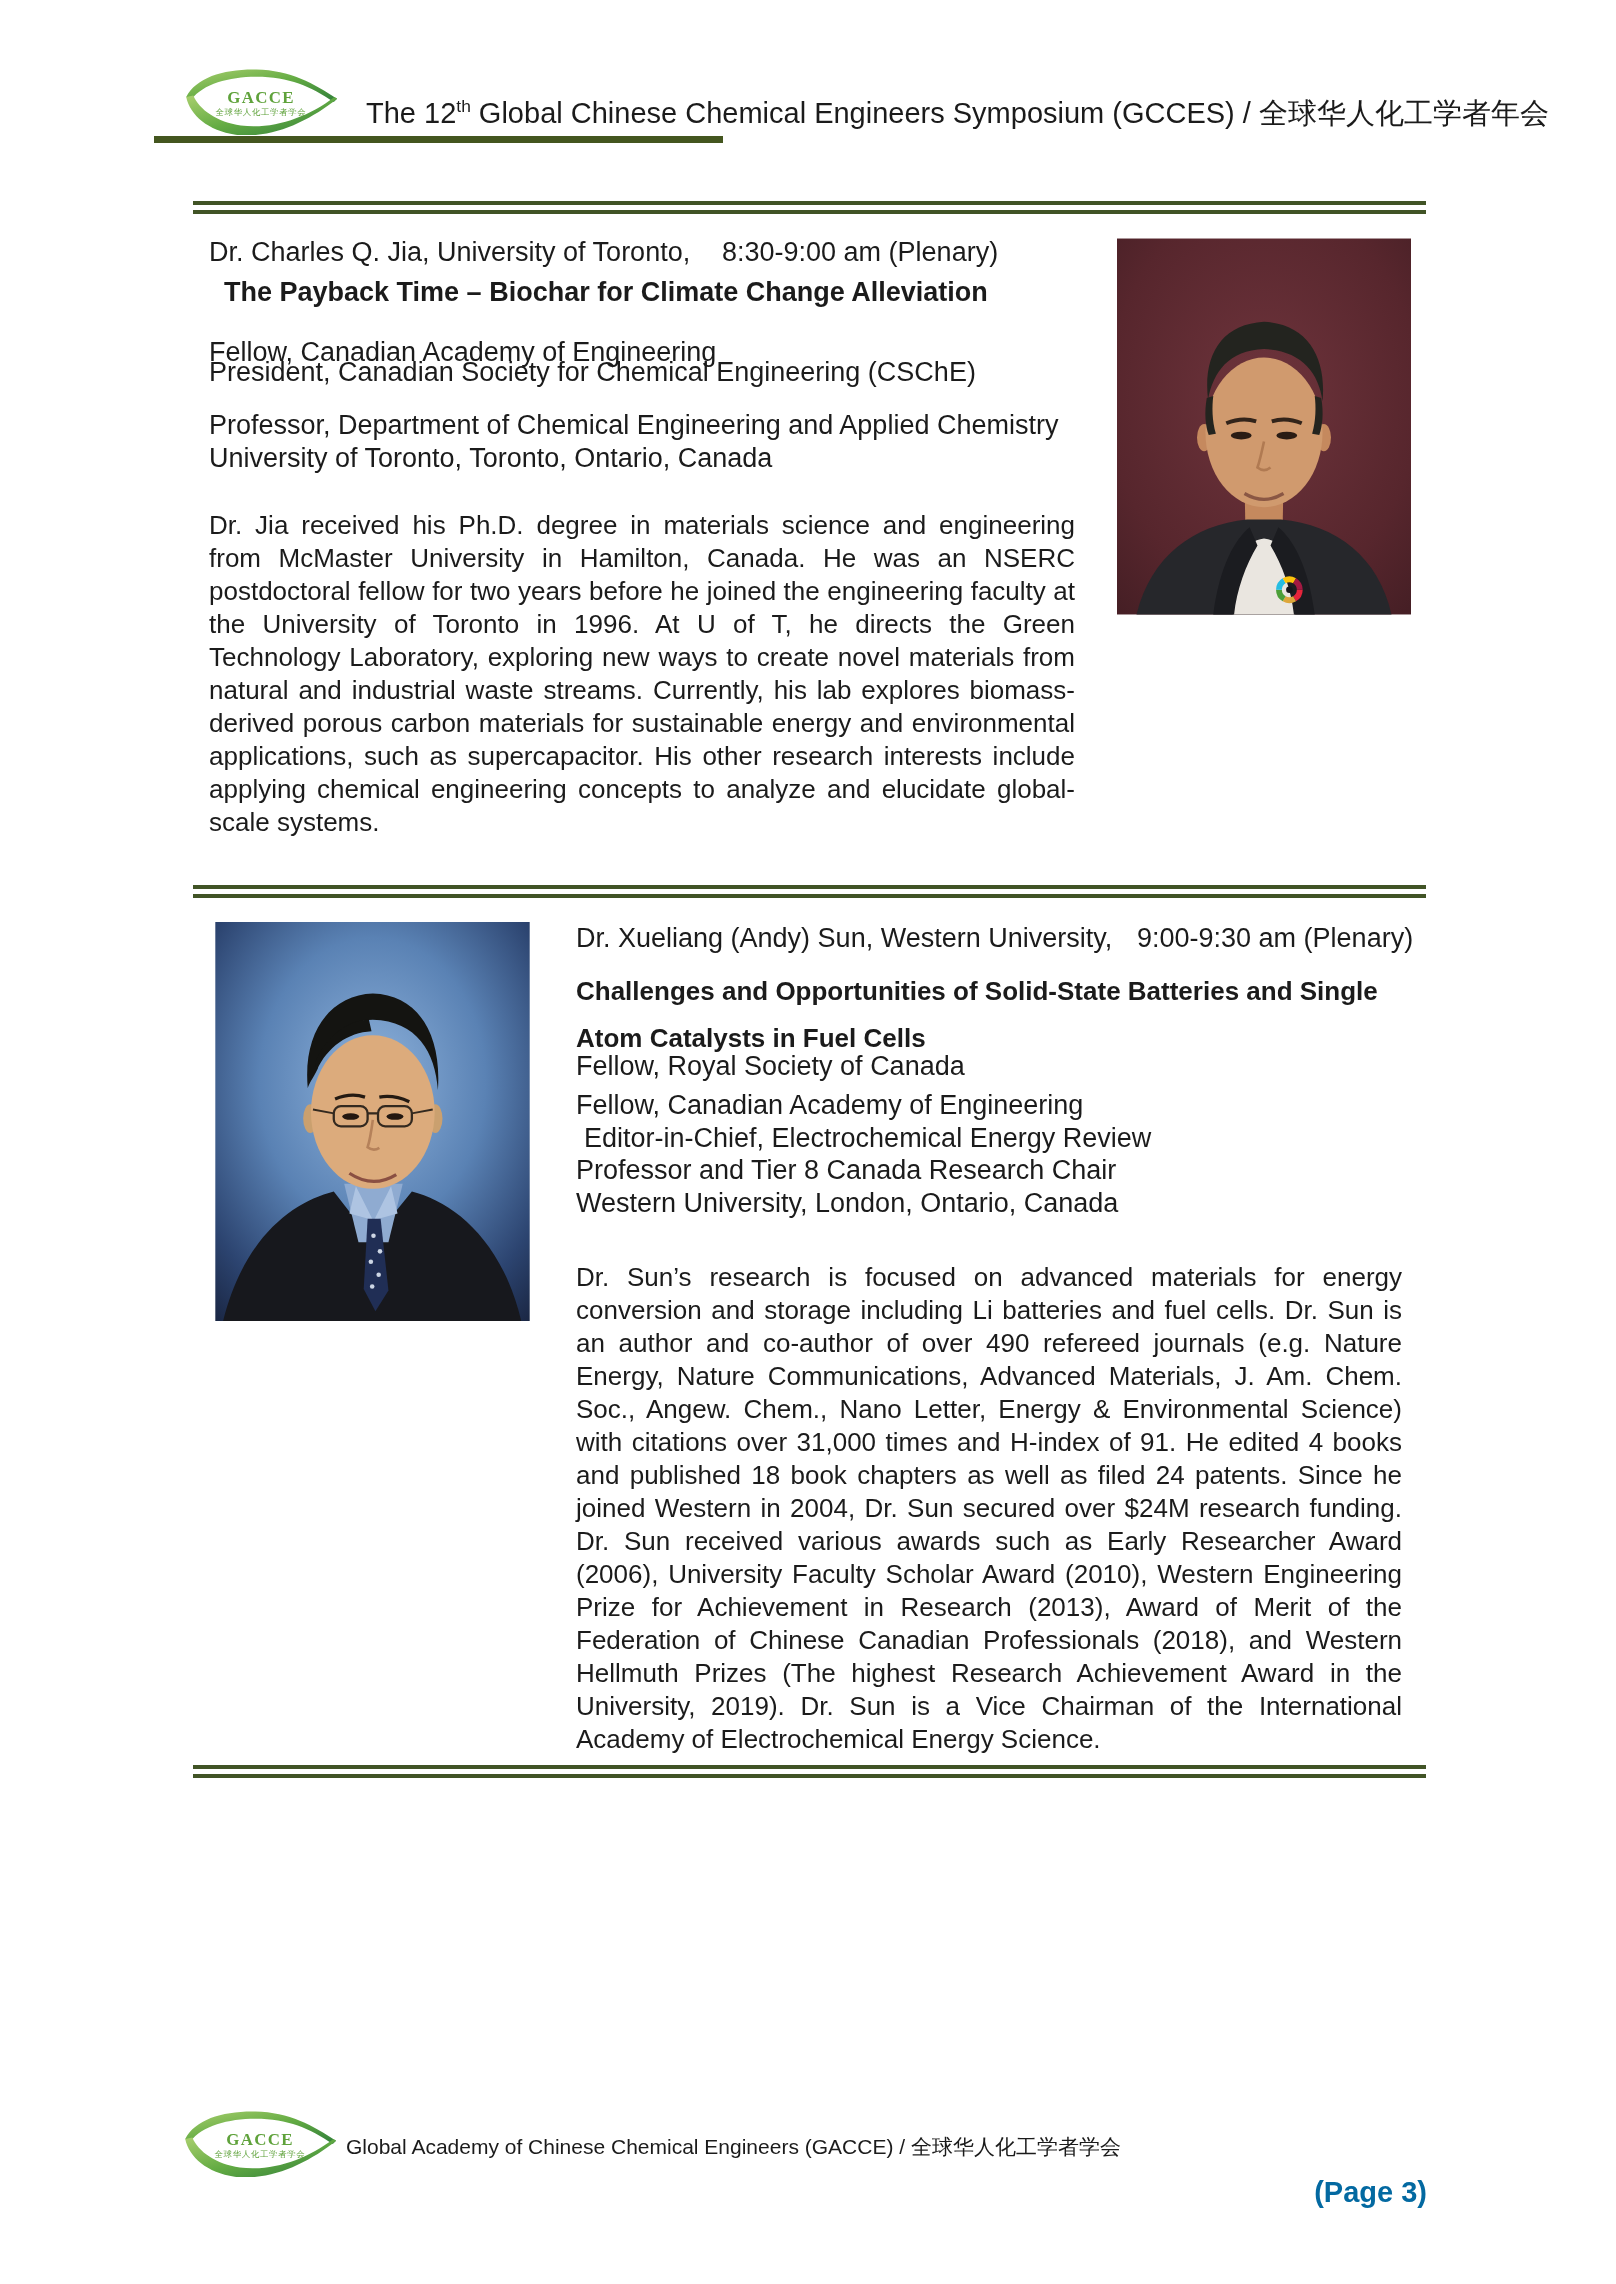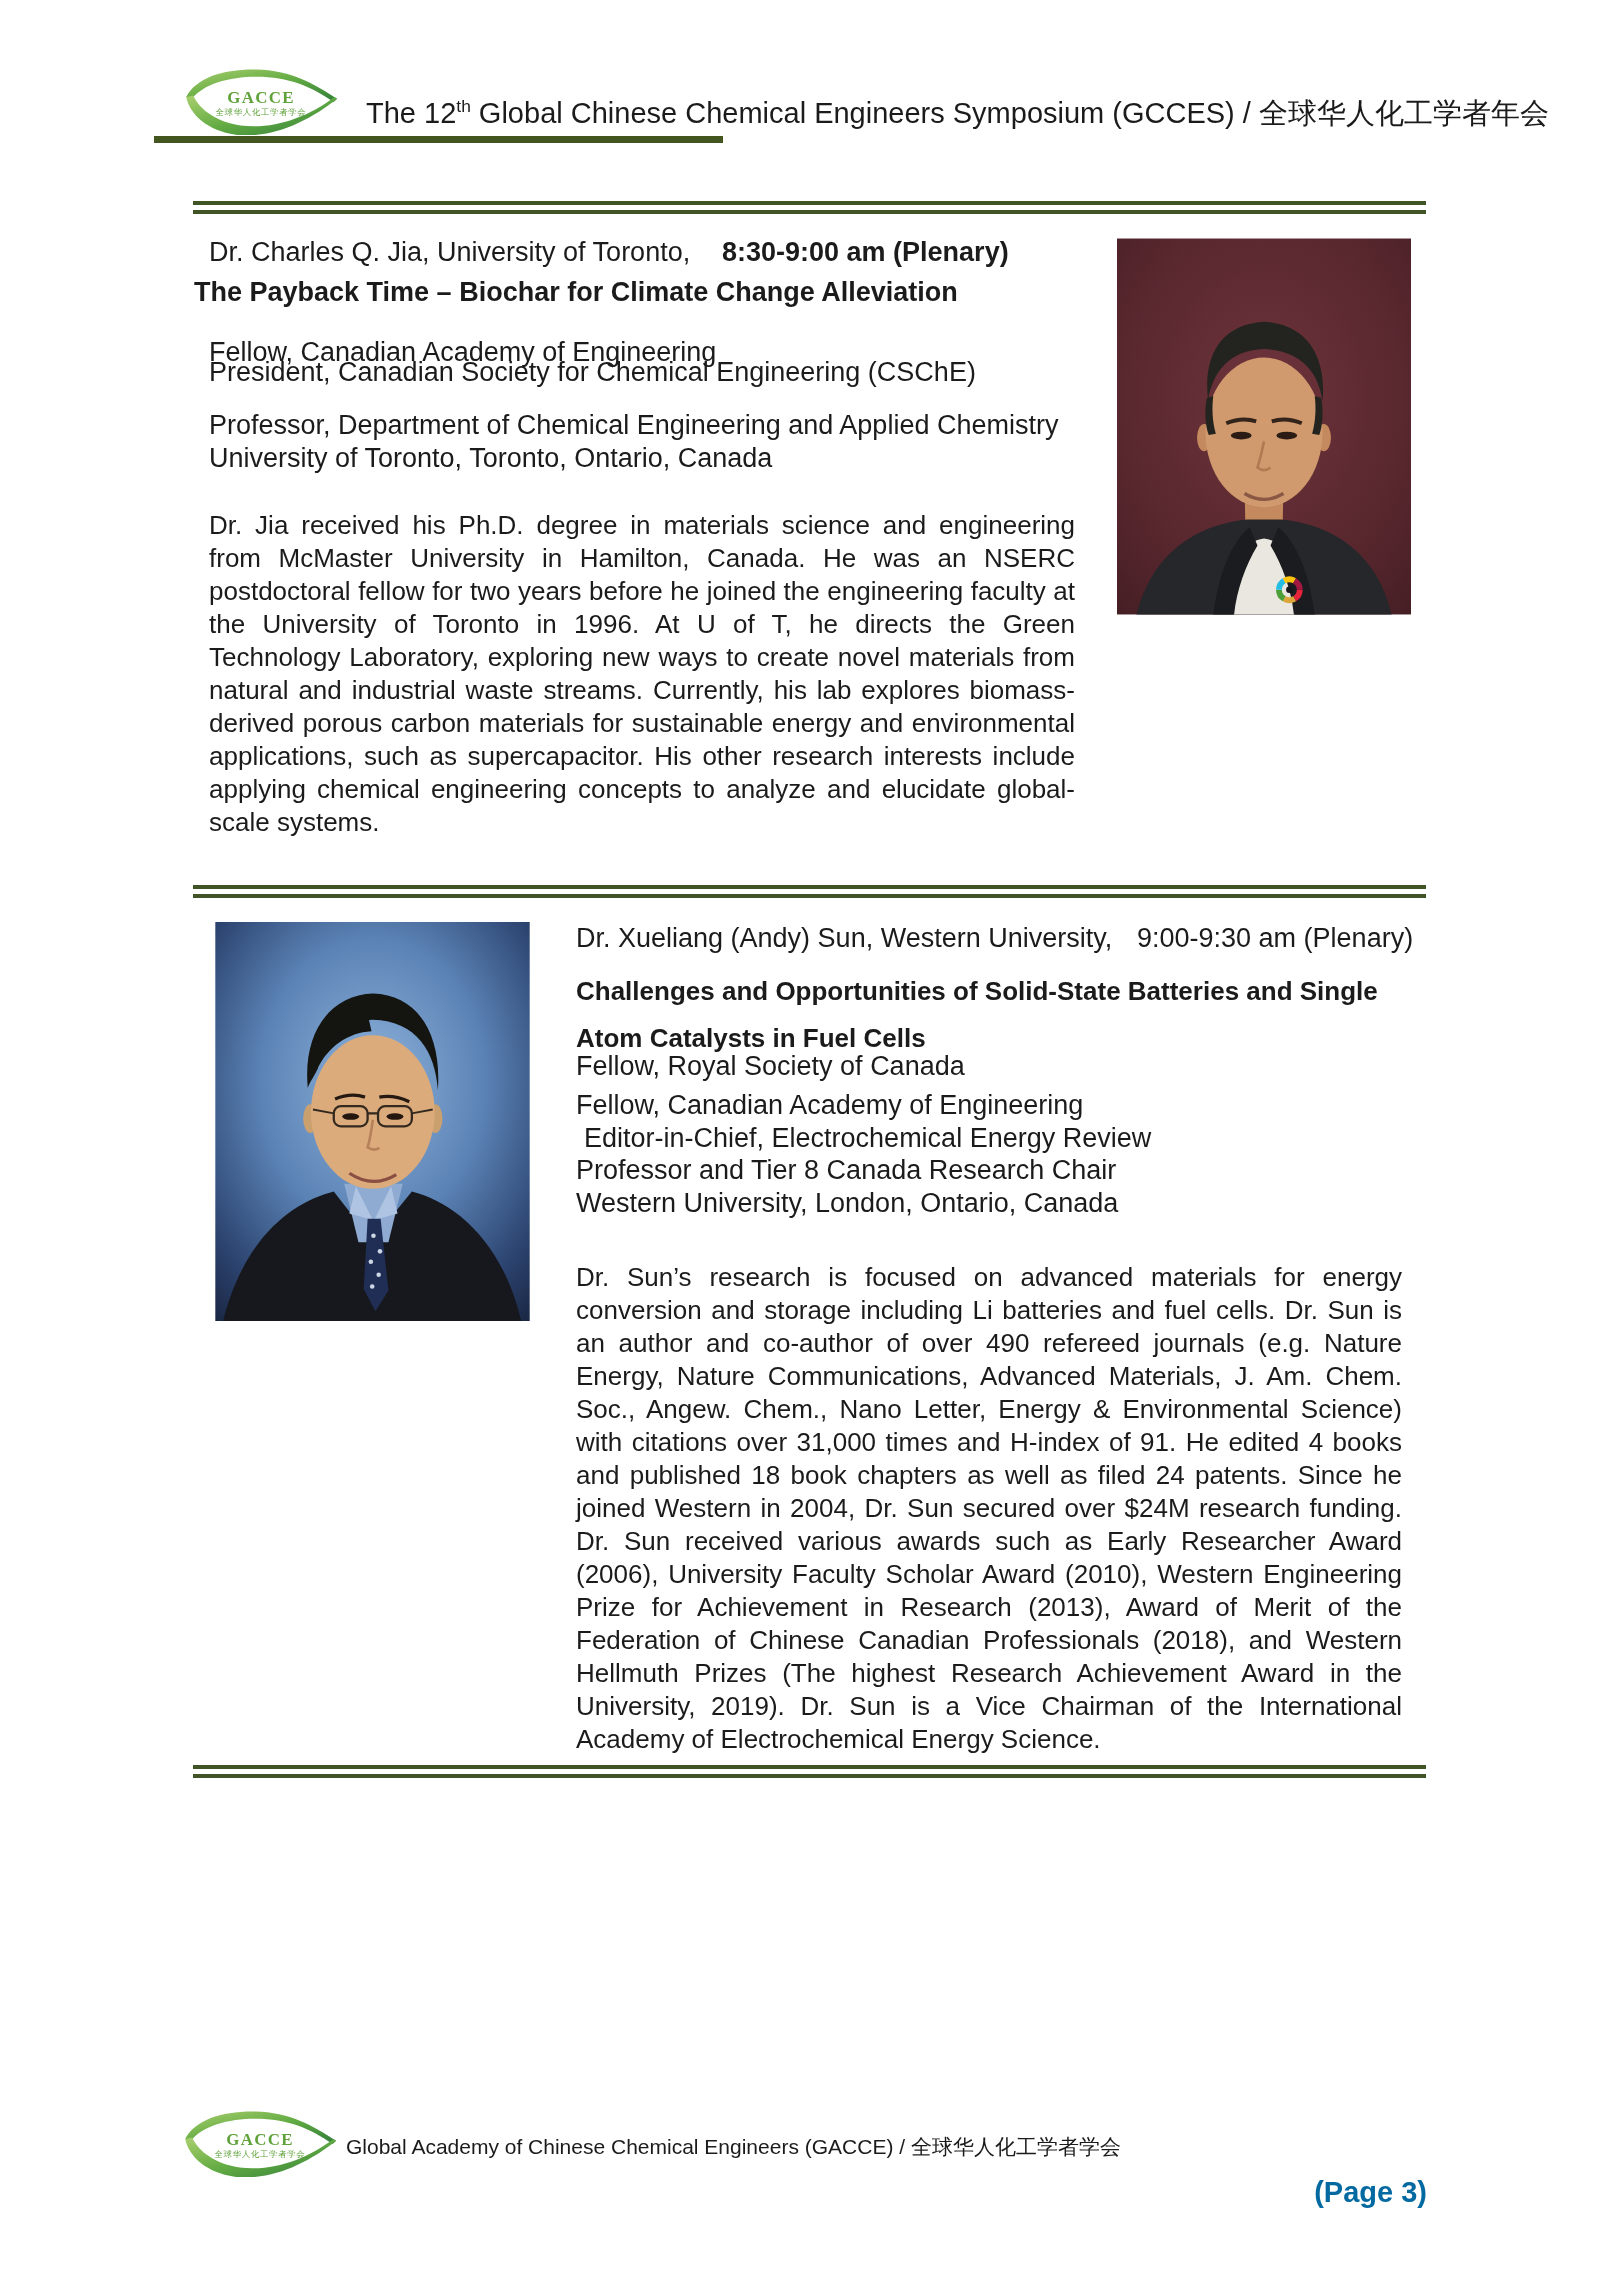--- a/index.html
+++ b/index.html
@@ -43,22 +43,22 @@
 </div>
 <div class="green-bar"></div>
 <h1 class="header-title"><span>The 12</span><sup>th</sup><span> Global Chinese Chemical Engineers Symposium (GCCES) / 全球华人化工学者年会</span></h1>
 
 <div class="divider" style="top:201px">
   <i class="dl"></i>
   <i class="dl"></i>
 </div>
 
 <div class="line" style="left:209px;top:236px;">Dr. Charles Q. Jia, University of Toronto,</div>
-<div class="line" style="left:722px;top:236px;font-weight:bold;">8:30-9:00 am (Plenary)</div>
-<div class="line bold" style="left:194px;top:276px;">The Payback Time – Biochar for Climate Change Alleviation</div>
+<div class="line" style="left:722px;top:236px;">8:30-9:00 am (Plenary)</div>
+<div class="line bold" style="left:224px;top:276px;">The Payback Time – Biochar for Climate Change Alleviation</div>
 
 <div class="line" style="left:209px;top:336px;">Fellow, Canadian Academy of Engineering</div>
 <div class="line" style="left:209px;top:356px;">President, Canadian Society for Chemical Engineering (CSChE)</div>
 <div class="line" style="left:209px;top:409px;">Professor, Department of Chemical Engineering and Applied Chemistry</div>
 <div class="line" style="left:209px;top:442px;">University of Toronto, Toronto, Ontario, Canada</div>
 
 <div class="bio" style="left:209px;top:509px;width:866px;">Dr. Jia received his Ph.D. degree in materials science and engineering from McMaster University in Hamilton, Canada. He was an NSERC postdoctoral fellow for two years before he joined the engineering faculty at the University of Toronto in 1996. At U of T, he directs the Green Technology Laboratory, exploring new ways to create novel materials from natural and industrial waste streams. Currently, his lab explores biomass-derived porous carbon materials for sustainable energy and environmental applications, such as supercapacitor. His other research interests include applying chemical engineering concepts to analyze and elucidate global-scale systems.</div>
 
 <div class="photo" style="left:1117px;top:238px;width:294px;height:377px;">
   <svg viewBox="0 0 452 578">

